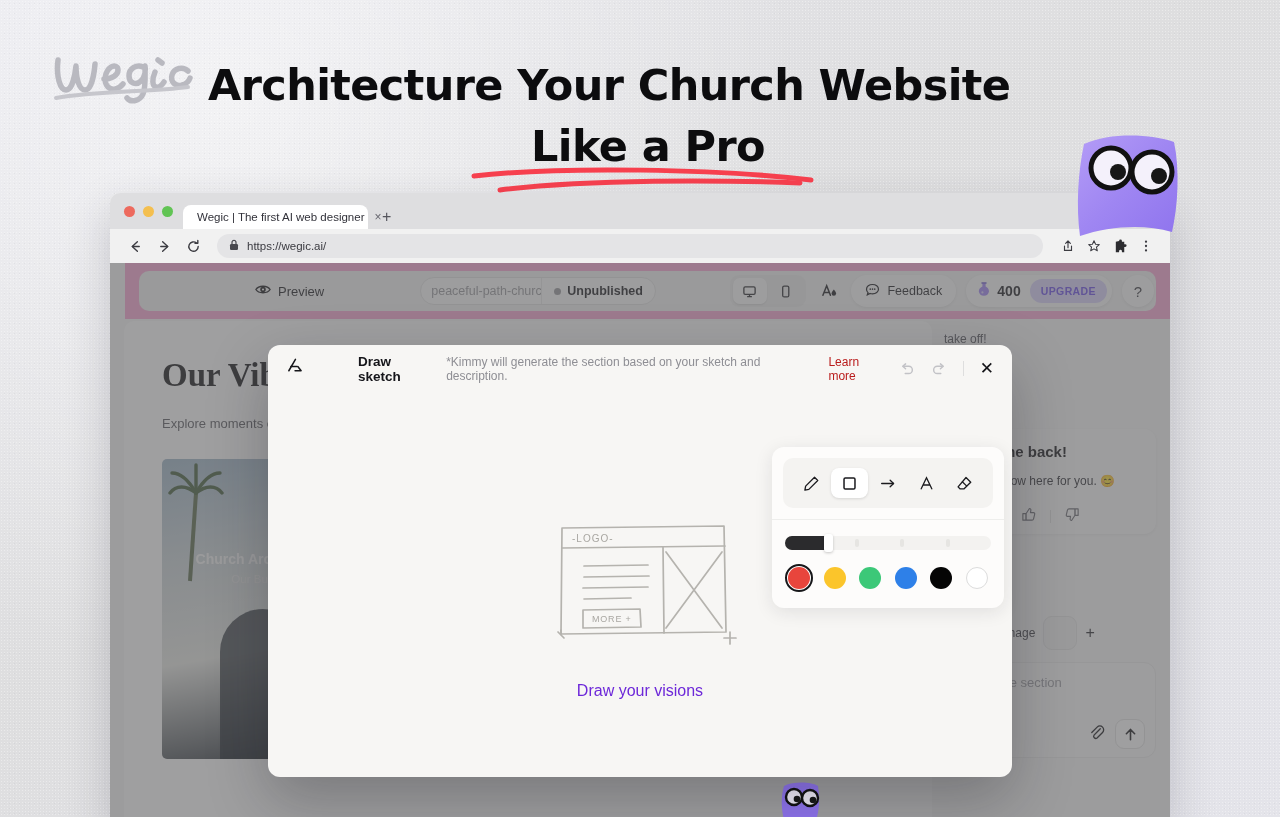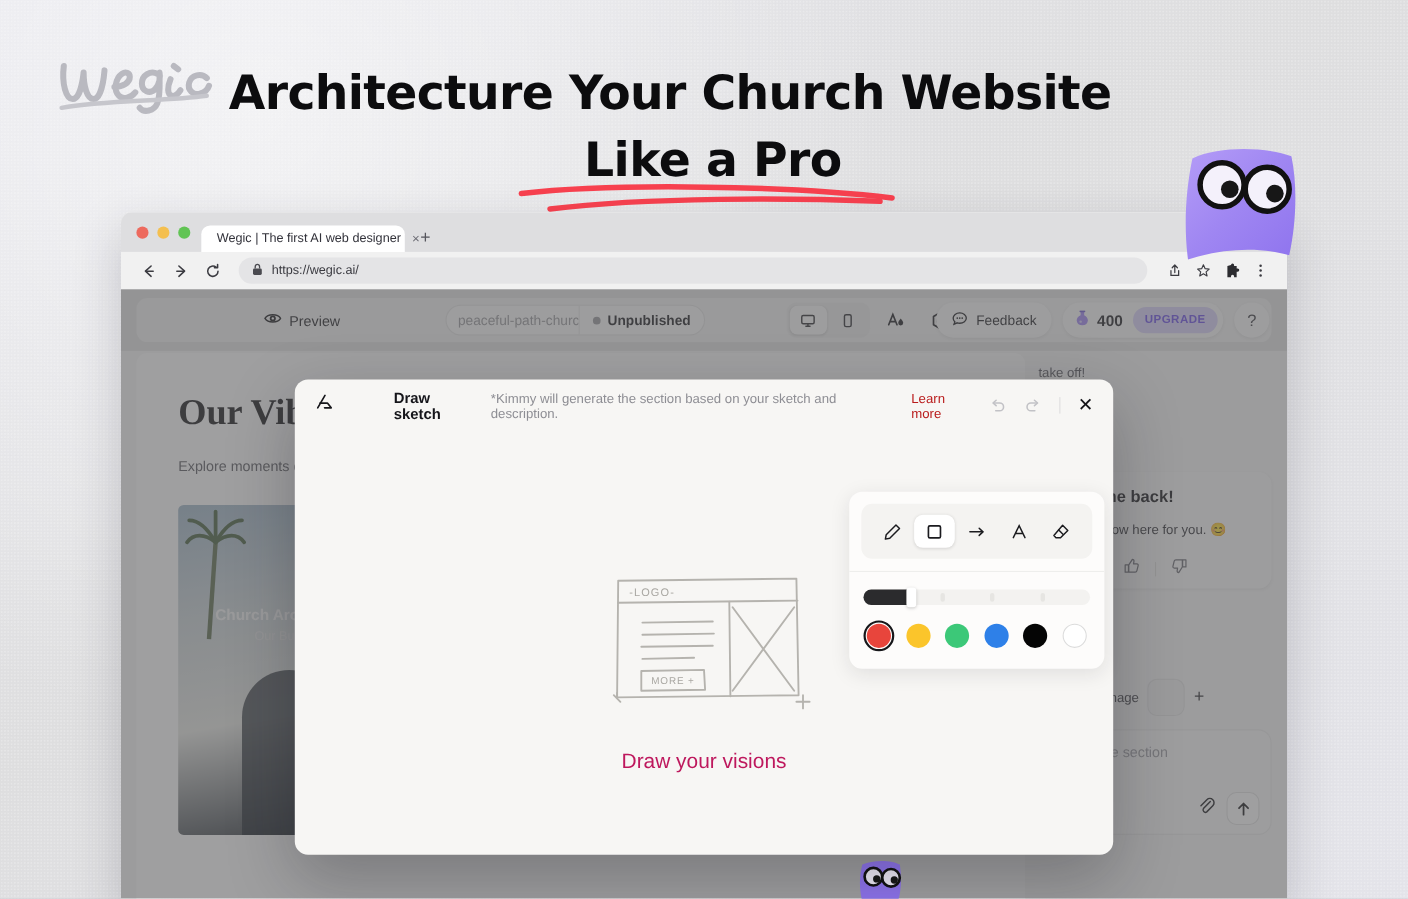--- a/index.html
+++ b/index.html
@@ -74,21 +74,21 @@
   }
   .omni-actions { display:flex; align-items:center; gap:2px; }
   .omni-actions .navbtn { width:24px; height:24px; }
 
   
   #app { position:absolute; left:0; top:70px; right:0; bottom:0; background:#f7f7f7; }
   #app-dim { position:absolute; inset:0; background:rgba(90,90,92,.58); z-index:20; pointer-events:none; }
 
   .app-top {
     height:56px; display:flex; align-items:center; padding:0 20px; gap:12px;
-    background:#e5e5e5; position:relative;
+    background:#f9a8d4; position:relative;margin-left:15px;
   }
   .app-top-inner {
     position:absolute; left:14px; right:14px; top:8px; height:40px;
     display:flex; align-items:center; background:#f2f2f2; border-radius:10px; padding:0 10px;
   }
   .preview-btn { display:flex; align-items:center; gap:7px; font-size:13px; color:#1c1c20; margin-left:106px; }
   .domain-pill {
     display:flex; align-items:center; height:28px; margin-left:96px;
     border:1px solid #e3e3e3; border-radius:14px; background:#fafafa; overflow:hidden;
   }
@@ -164,21 +164,21 @@
   .modal-title { font-size:13.5px; font-weight:700; color:#15151a;padding-left:45px; }
   .modal-note { font-size:12px; color:#8e8e94; }
   .modal-link { font-size:12px; color:#b91c1c; }
   .modal-head-right { margin-left:auto; display:flex; align-items:center; gap:16px; }
   .hicon { color:#c2c2c6; display:flex; }
   .hsep { width:1px; height:15px; background:#dedede; }
   .hclose { color:#131317; }
 
   .canvas { flex:1; position:relative; }
   .sketch { position:absolute; left:288px; top:128px; width:192px; height:132px; }
-  .canvas-ph { position:absolute; left:0; right:0; top:290px; text-align:center; font-size:19px; color:#be185d; }
+  .canvas-ph { position:absolute; left:0; right:0; top:290px; text-align:center; font-size:16px; color:#6d28d9; }
 
   
   .draw-tools {
     position:absolute; left:504px; top:55px; width:232px;
     background:#fdfcfb; border-radius:12px; box-shadow:0 4px 18px rgba(30,30,40,.10);
     overflow:hidden;
   }
   .tools-row { display:flex; gap:2px; padding:10px; background:#f4f3f1; margin:11px 11px 0; border-radius:10px; }
   .tool { flex:1; height:30px; border-radius:8px; display:flex; align-items:center; justify-content:center; color:#1b1b1f; }
   .tool.active { background:#fff; box-shadow:0 1px 3px rgba(0,0,0,.12); }

